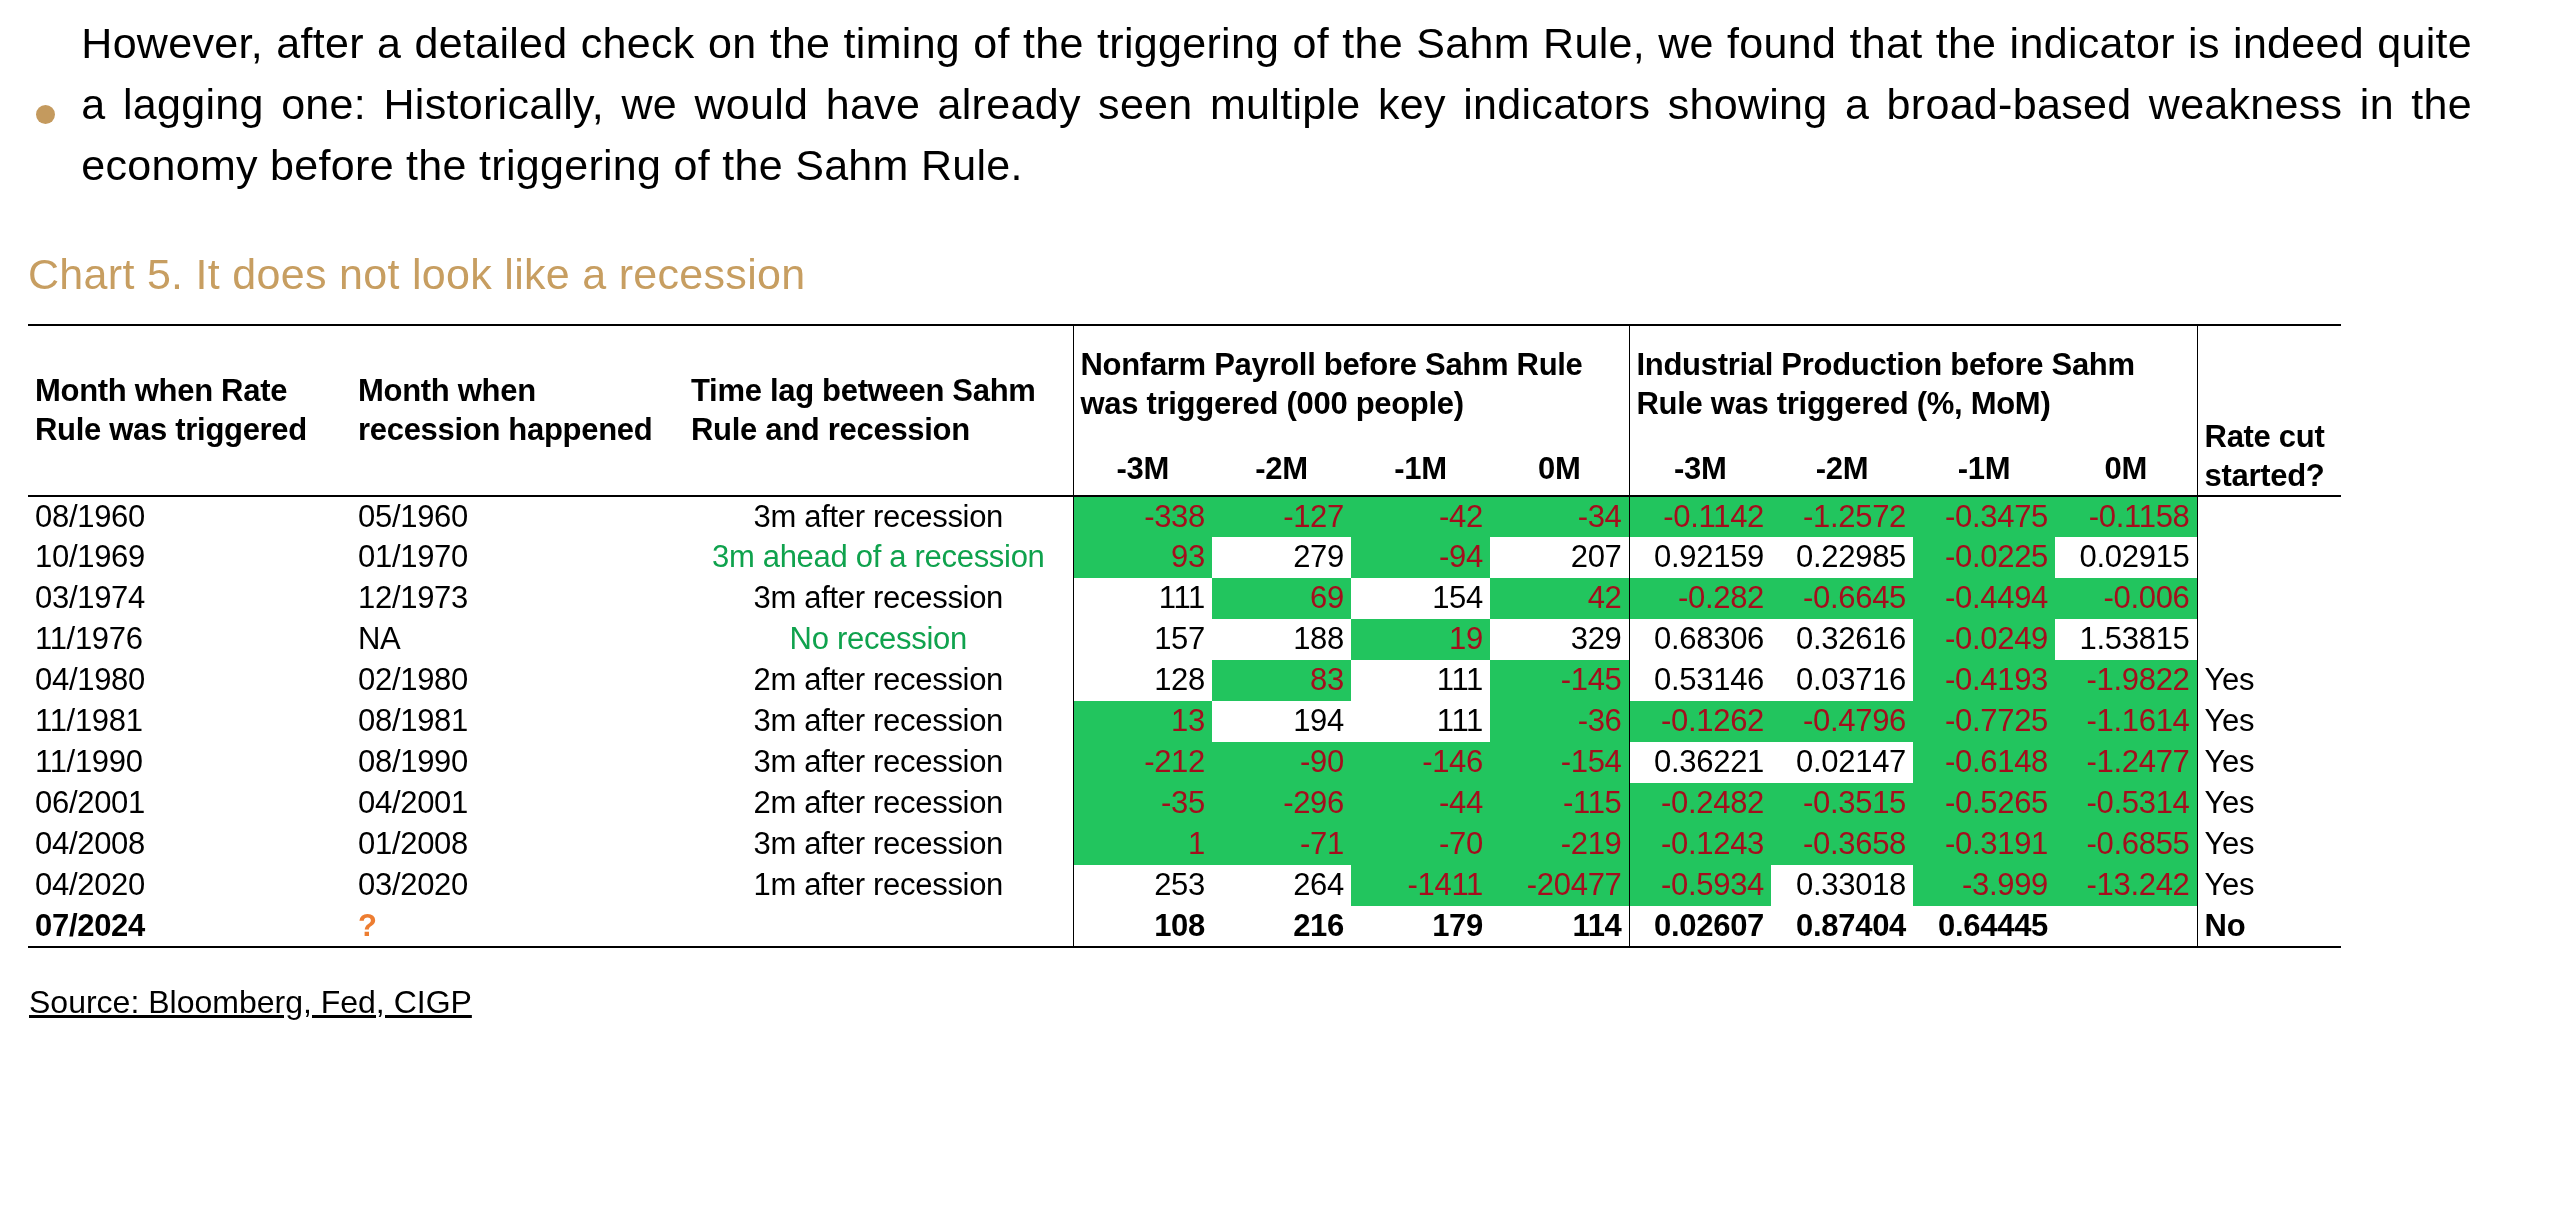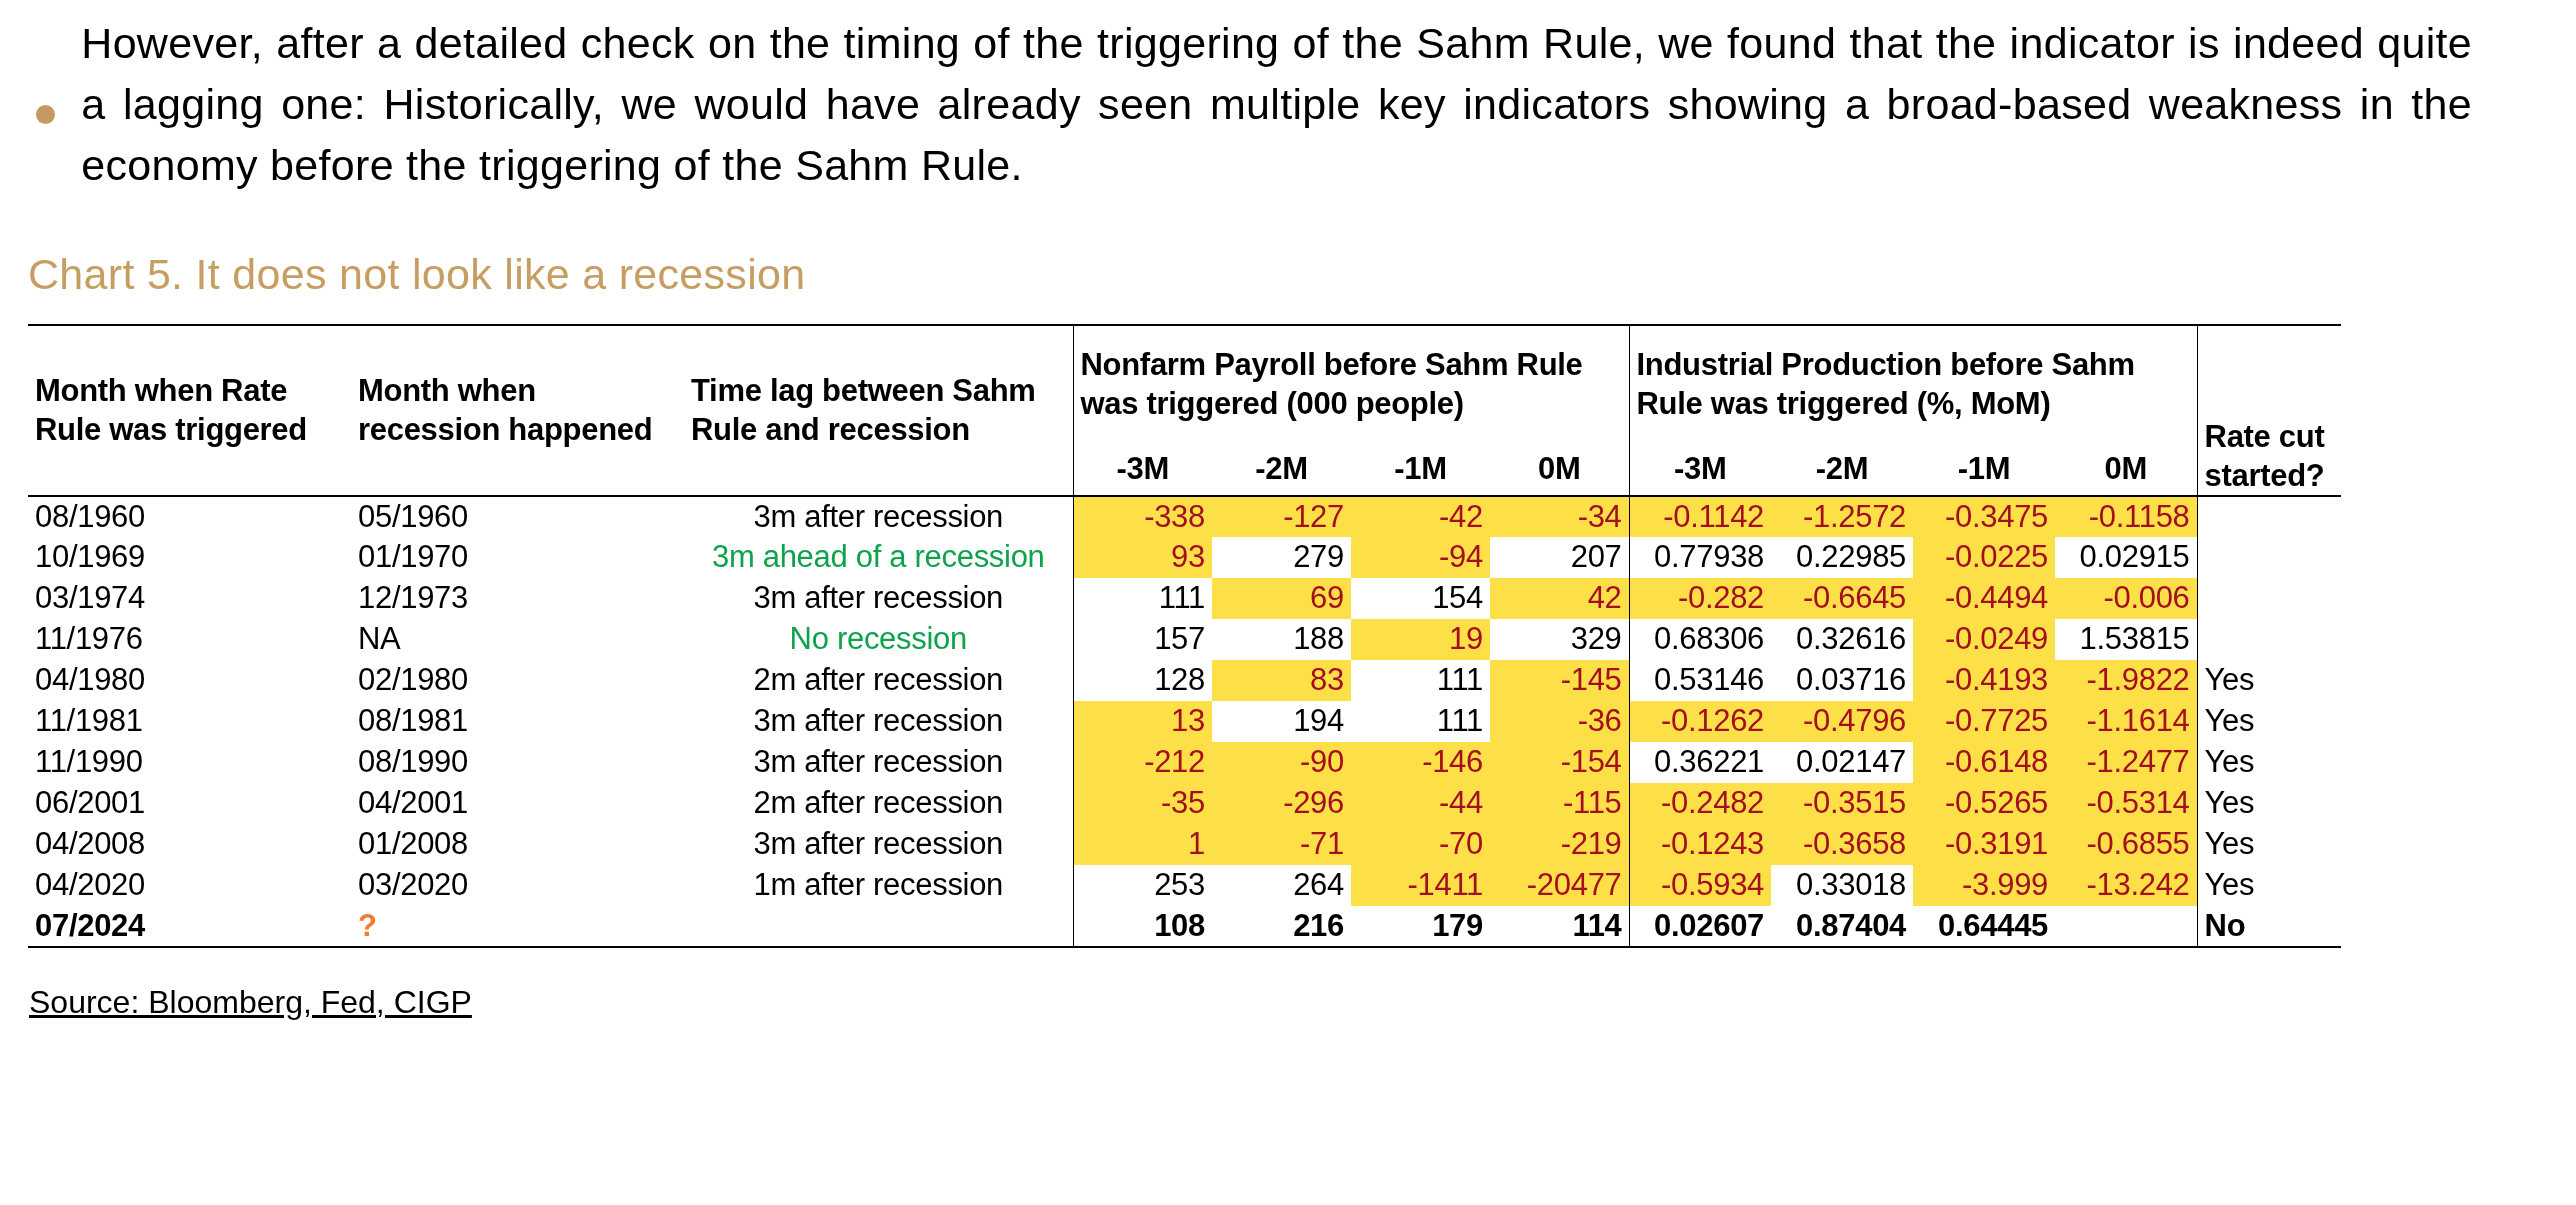--- a/index.html
+++ b/index.html
@@ -42,21 +42,21 @@
   th.rate{vertical-align:bottom;text-align:left;border-bottom:2.1px solid #000;padding-bottom:4.2px;padding-left:8.3px;}
   
   .vl{border-left:1.4px solid #000;}
   tbody td:nth-child(4),tbody td:nth-child(8),tbody td:nth-child(12){border-left:1.4px solid #000;}
   
   tbody td{height:41px;font-size:31px;vertical-align:middle;}
   tbody td:nth-child(1),tbody td:nth-child(2){text-align:left;}
   tbody td:nth-child(3){text-align:center;}
   tbody td:nth-child(n+4):nth-child(-n+11){text-align:right;}
   tbody td:nth-child(12){text-align:left;}
-  tbody td.hl{background:#fde047;color:#A40E1D;}
+  tbody td.hl{background:#22c55e;color:#A40E1D;}
   tbody td.green{color:#0FA24D;}
   tbody td.orange{color:#ED7D31;font-weight:700;}
   tbody tr.bold td{font-weight:700;}
   
   .source{margin:36px 0 0 29px;font-size:32px;line-height:36px;text-decoration:underline;}
 </style>
 </head>
 <body>
 
 <div class="bullets">
@@ -125,21 +125,21 @@
         <td></td>
       </tr>
       <tr>
         <td>10/1969</td>
         <td>01/1970</td>
         <td class="green">3m ahead of a recession</td>
         <td class="hl">93</td>
         <td>279</td>
         <td class="hl">-94</td>
         <td>207</td>
-        <td>0.77938</td>
+        <td>0.92159</td>
         <td>0.22985</td>
         <td class="hl">-0.0225</td>
         <td>0.02915</td>
         <td></td>
       </tr>
       <tr>
         <td>03/1974</td>
         <td>12/1973</td>
         <td>3m after recession</td>
         <td>111</td>

